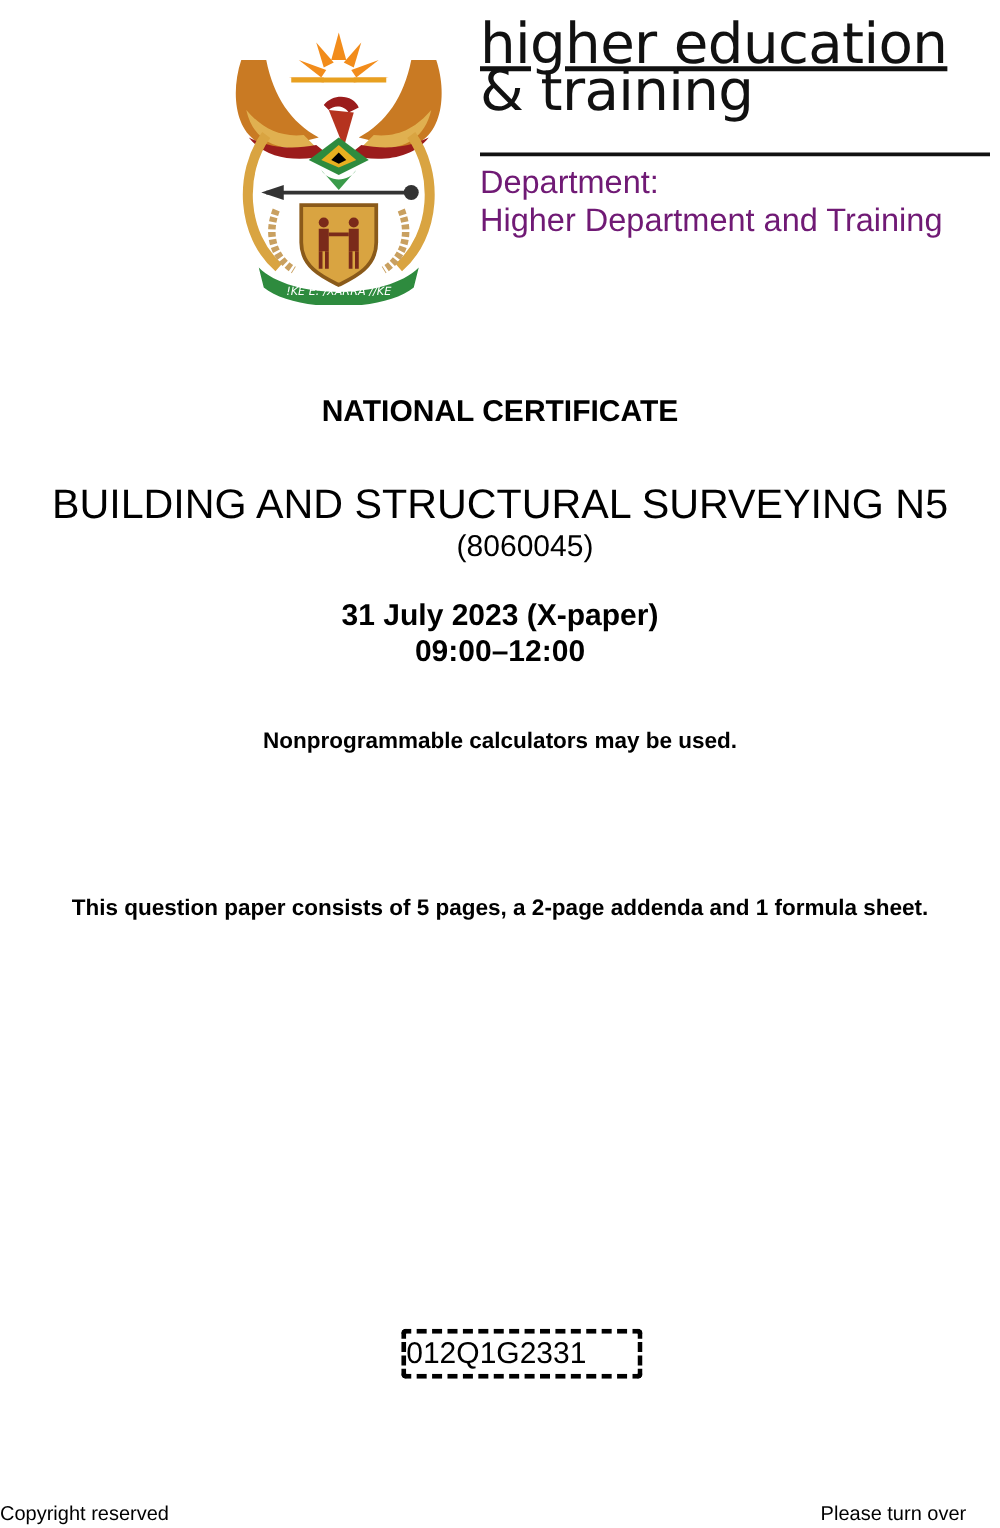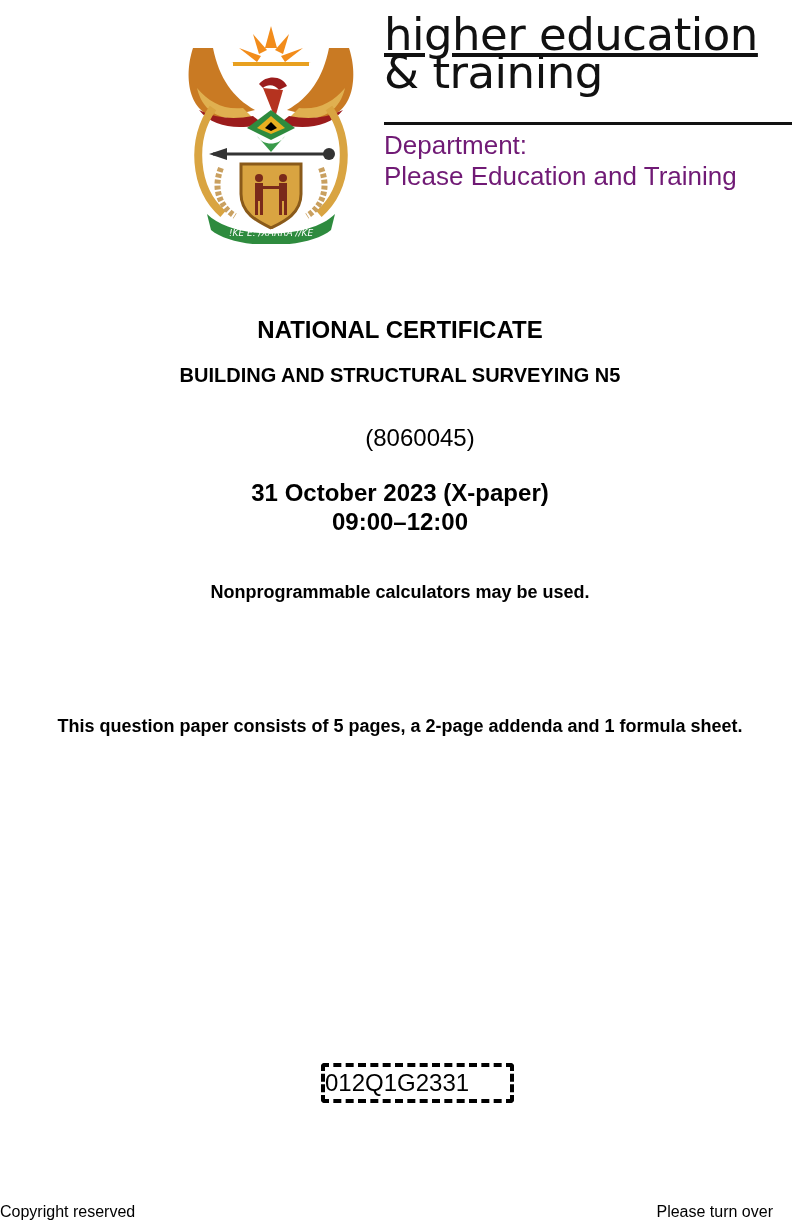--- a/index.html
+++ b/index.html
@@ -57,21 +57,21 @@
     .dept .bold { font-weight: bold; font-size: 26.5px; }
 
     .center {
       position: absolute;
       left: 0;
       width: 800px;
       text-align: center;
       white-space: nowrap;
     }
     .t-cert { top: 316px; font-size: 24px; font-weight: bold; }
-    .t-subject { top: 364px; font-size: 20px; font-weight: bold; }
+    .t-subject { top: 384px; font-size: 33px; font-weight: normal; }
     .t-code { top: 424px; font-size: 24px; margin-left: 20px; }
     .t-date { top: 478px; font-size: 24px; font-weight: bold; line-height: 29px; }
     .t-calc { top: 582px; font-size: 18px; font-weight: bold; text-align: center; }
     .t-pages { top: 716px; font-size: 18px; font-weight: bold; }
 
     .paper-code {
       position: absolute;
       left: 321px;
       top: 1063px;
       width: 193px;
@@ -156,29 +156,29 @@
     <text x="88" y="218" text-anchor="middle" font-family="DejaVu Sans, sans-serif" font-size="9" fill="#ffffff" font-style="italic">!KE E: /XARRA //KE</text>
   </svg>
 </div>
 
 <div class="logo-text">
   <div class="brand-line1">higher education</div>
   <div class="brand-line2">&amp; training</div>
   <div class="brand-rule"></div>
   <div class="dept">
     <div>Department:</div>
-    <div>Please Education and Training</div>
+    <div>Higher Department and Training</div>
   </div>
 </div>
 
 <div class="center t-cert">NATIONAL CERTIFICATE</div>
 <div class="center t-subject">BUILDING AND STRUCTURAL SURVEYING N5</div>
 <div class="center t-code">(8060045)</div>
 <div class="center t-date">
-  <div>31 October 2023 (X-paper)</div>
+  <div>31 July 2023 (X-paper)</div>
   <div>09:00–12:00</div>
 </div>
 
 <div class="center t-calc">Nonprogrammable calculators may be used.</div>
 <div class="center t-pages">This question paper consists of 5 pages, a 2-page addenda and 1 formula sheet.</div>
 
 <div class="paper-code">012Q1G2331</div>
 
 <div class="footer-left">Copyright reserved</div>
 <div class="footer-right">Please turn over</div>

